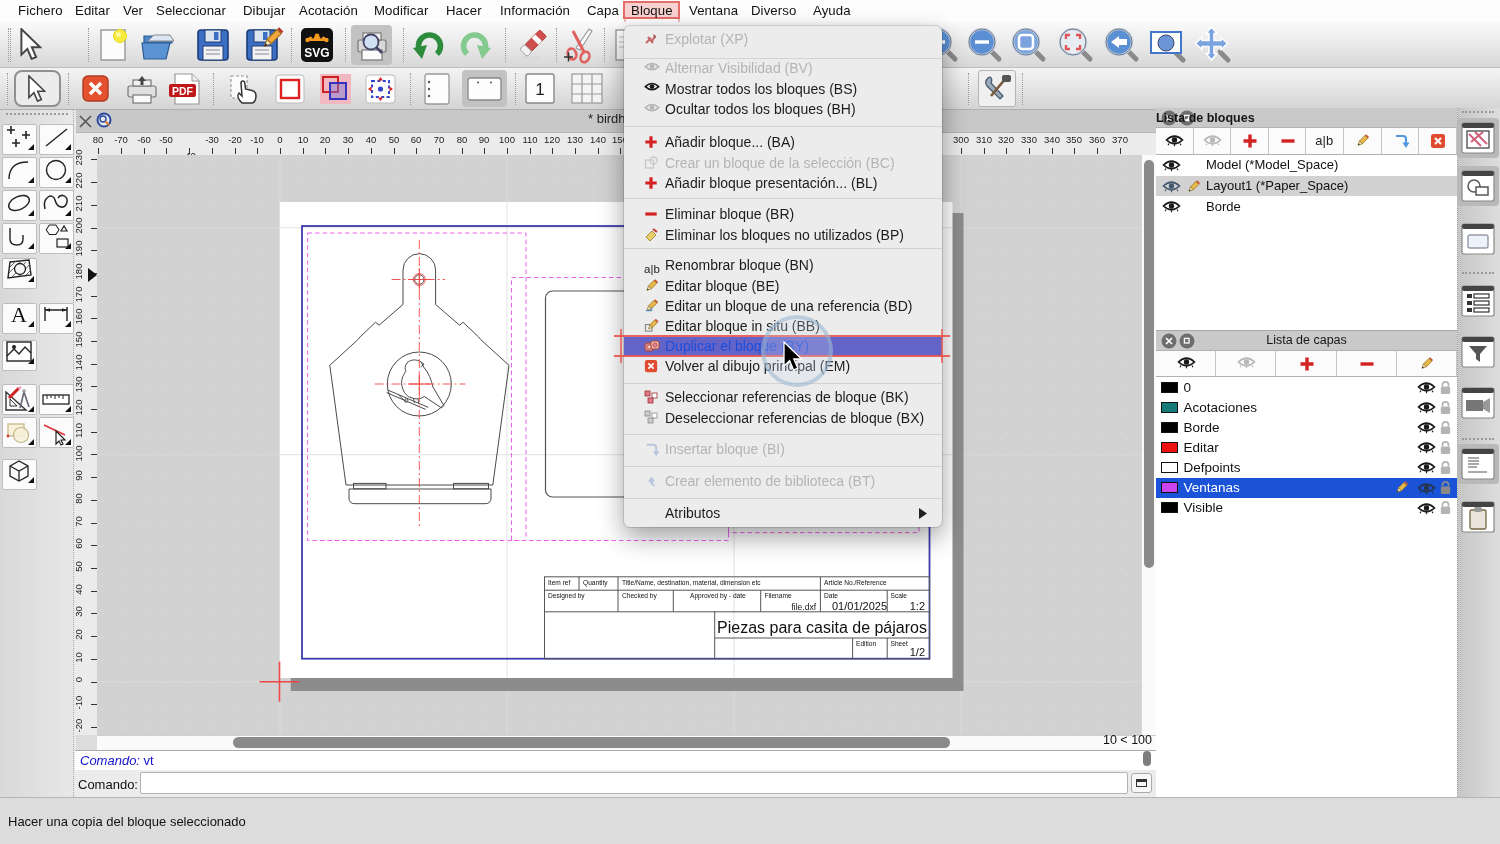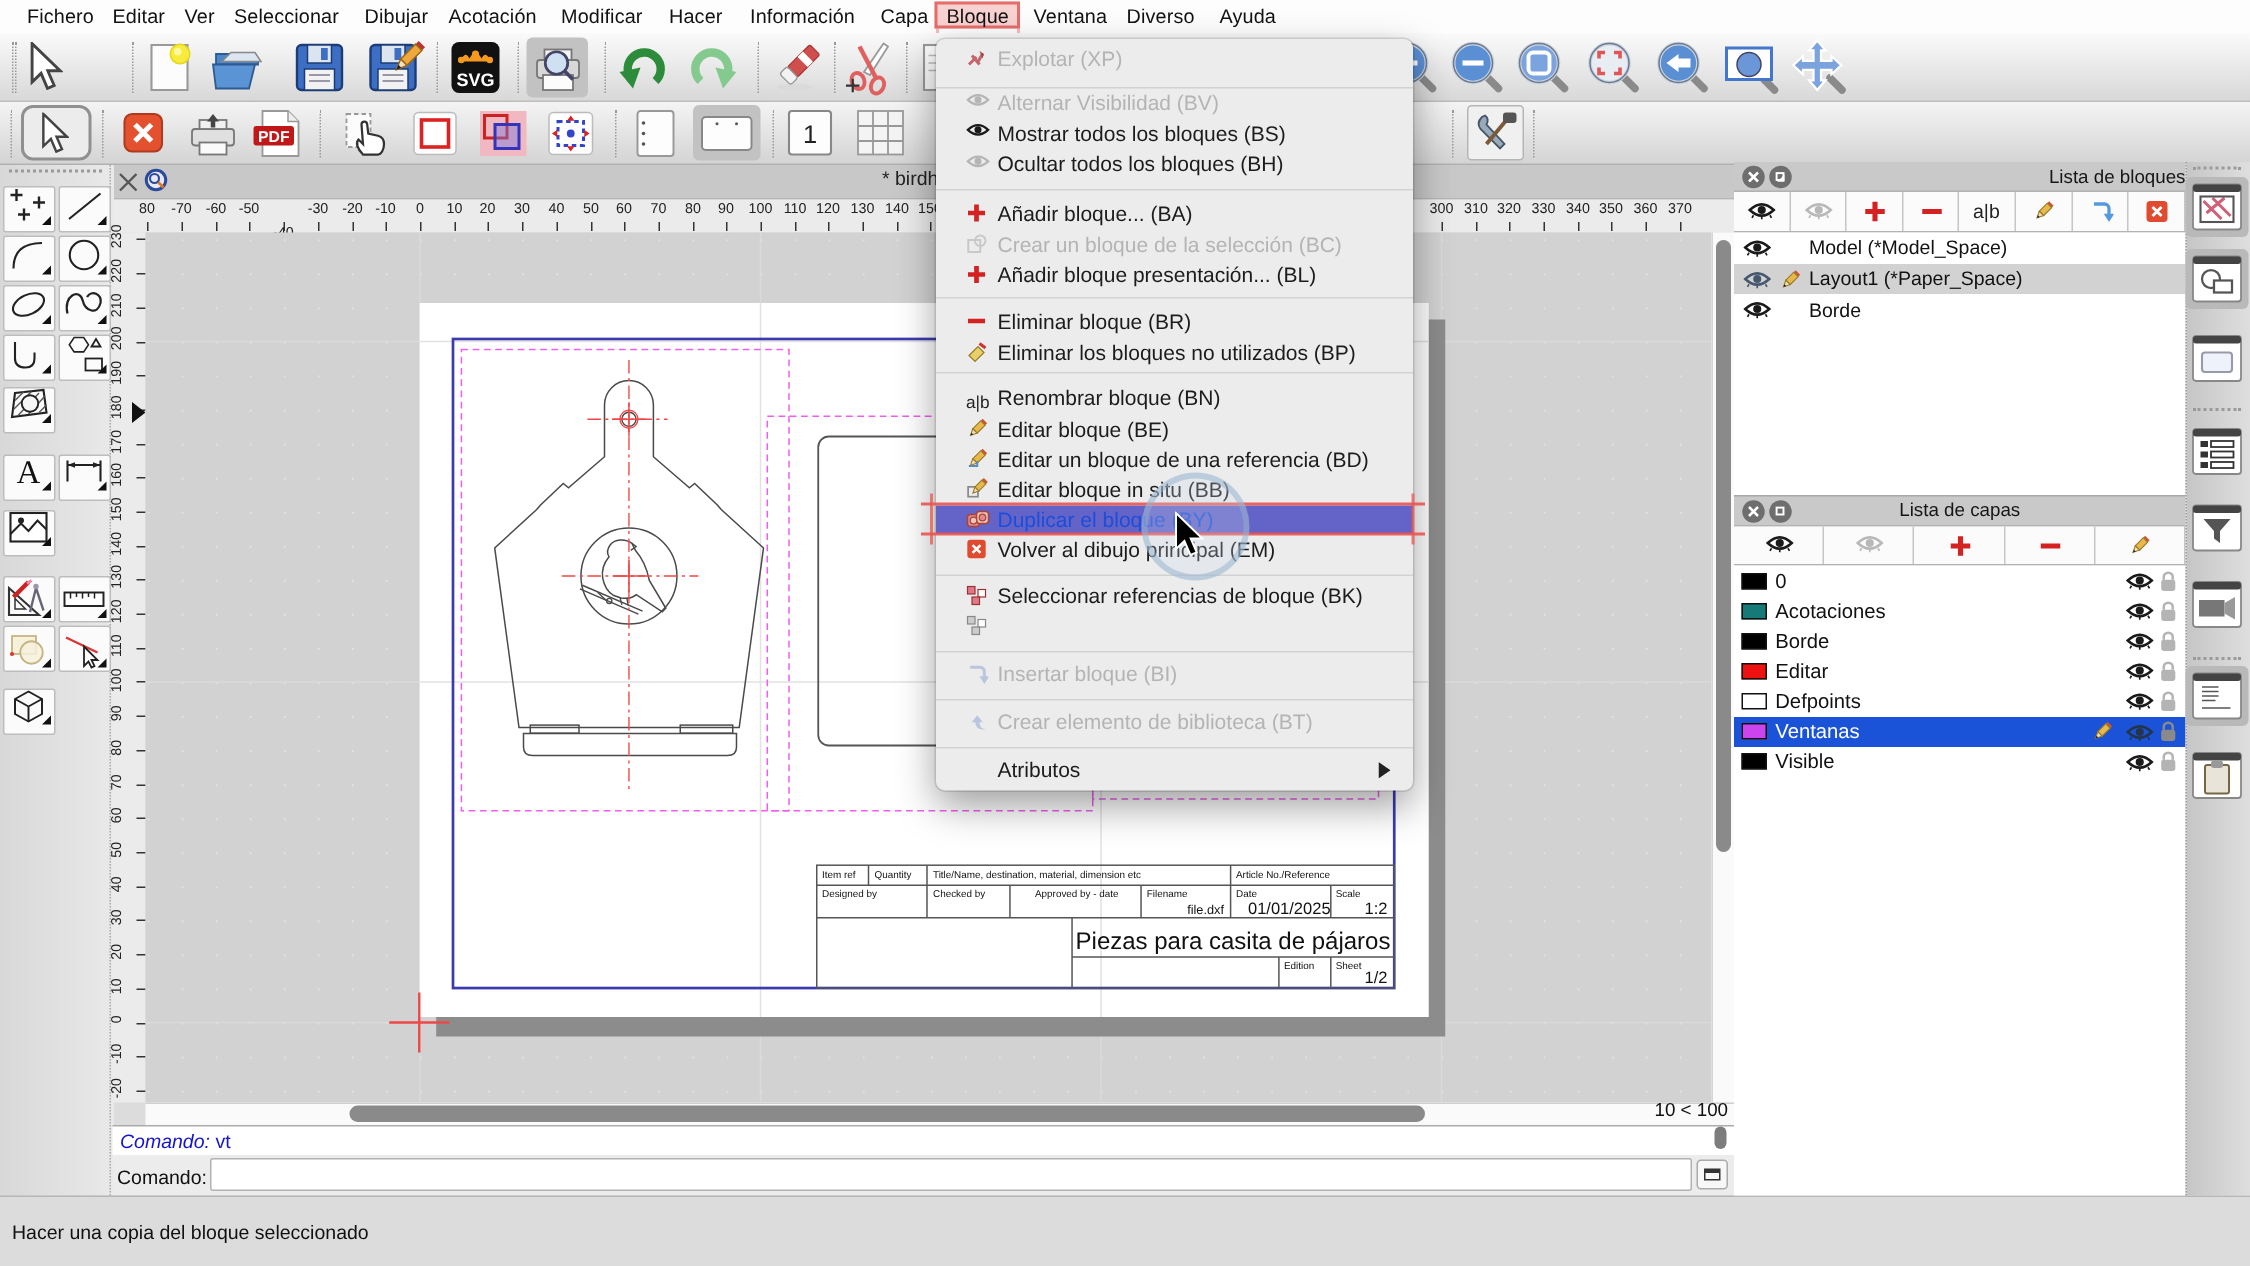--- a/index.html
+++ b/index.html
@@ -646,21 +646,21 @@
 <div id="rightpanels" style="position:absolute;left:1156px;top:108px;width:301px;height:689px;">
 
   <div class="ab" style="left:0;top:0;width:301px;height:20px;background:#c9c9c9;border-bottom:1px solid #b2b2b2;box-sizing:border-box;"></div>
   <svg class="ab" style="left:5px;top:2px;" width="36" height="16" viewBox="0 0 36 16">
     <circle cx="8" cy="8" r="7.5" fill="#6e6e6e"></circle>
     <path d="M5,5 L11,11 M11,5 L5,11" stroke="#fff" stroke-width="1.7"></path>
     <circle cx="26" cy="8" r="7.5" fill="#6e6e6e"></circle>
     <rect x="23.4" y="5.4" width="4.6" height="4.6" fill="none" stroke="#fff" stroke-width="1.3"></rect>
     <path d="M25.6,8.2 l-2.4,2.4 h4.8 v-4.8 l-2.4,2.4 z" fill="#fff" stroke="none" transform="translate(0.6,0.6)"></path>
   </svg>
-  <div class="ab" style="left:0;top:2.5px;width:301px;text-align:right;font-size:12.5px;color:#161616;">Lista de bloques</div>
+  <div class="ab" style="left:0;top:2.5px;width:301px;text-align:left;font-size:12.5px;color:#161616;font-weight:bold;">Lista de bloques</div>
 
   <div class="ab" style="left:0;top:20px;width:301px;height:27px;background:#fbfbfb;border-bottom:1px solid #b2b2b2;box-sizing:border-box;"></div>
   <div id="blktools">
       <div class="ab" style="left:0.0px;top:20px;width:37.6px;height:26px;border-right:1px solid #c6c6c6;box-sizing:border-box;"></div>
       <div class="ab" style="left:37.6px;top:20px;width:37.6px;height:26px;border-right:1px solid #c6c6c6;box-sizing:border-box;"></div>
       <div class="ab" style="left:75.2px;top:20px;width:37.6px;height:26px;border-right:1px solid #c6c6c6;box-sizing:border-box;"></div>
       <div class="ab" style="left:112.9px;top:20px;width:37.6px;height:26px;border-right:1px solid #c6c6c6;box-sizing:border-box;"></div>
       <div class="ab" style="left:150.5px;top:20px;width:37.6px;height:26px;border-right:1px solid #c6c6c6;box-sizing:border-box;"></div>
       <div class="ab" style="left:188.1px;top:20px;width:37.6px;height:26px;border-right:1px solid #c6c6c6;box-sizing:border-box;"></div>
       <div class="ab" style="left:225.8px;top:20px;width:37.6px;height:26px;border-right:1px solid #c6c6c6;box-sizing:border-box;"></div>
@@ -1090,20 +1090,21 @@
       <div class="tx">Seleccionar referencias de bloque (BK)</div>
     </div>
     <div class="mi" style="left:624px;top:407.5px;">
       <div class="ic">
         <svg width="15" height="15" viewBox="0 0 15 15">
           <rect x="1" y="1" width="5" height="5" fill="#ccc" stroke="#888" stroke-width="0.8"></rect>
           <rect x="8" y="3" width="5" height="5" fill="#fff" stroke="#888" stroke-width="0.8"></rect>
           <rect x="4" y="8" width="5" height="5" fill="#ccc" stroke="#888" stroke-width="0.8"></rect>
         </svg>
       </div>
+      <div class="tx">Deseleccionar referencias de bloque (BX)</div>
     </div>
     <div class="msep" style="left:624px;top:433.8px;"></div>
     <div class="mi gray" style="left:624px;top:439.0px;">
       <div class="ic">
         <svg width="15" height="15" viewBox="0 0 16 16">
           <path d="M3,3 H10 a3,3 0 0 1 3,3 V10" fill="none" stroke="#b9c6de" stroke-width="2.2"></path>
           <polygon points="9.5,9.5 16.5,9.5 13,15" fill="#b9c6de"></polygon>
         </svg>
       </div>
       <div class="tx">Insertar bloque (BI)</div>

